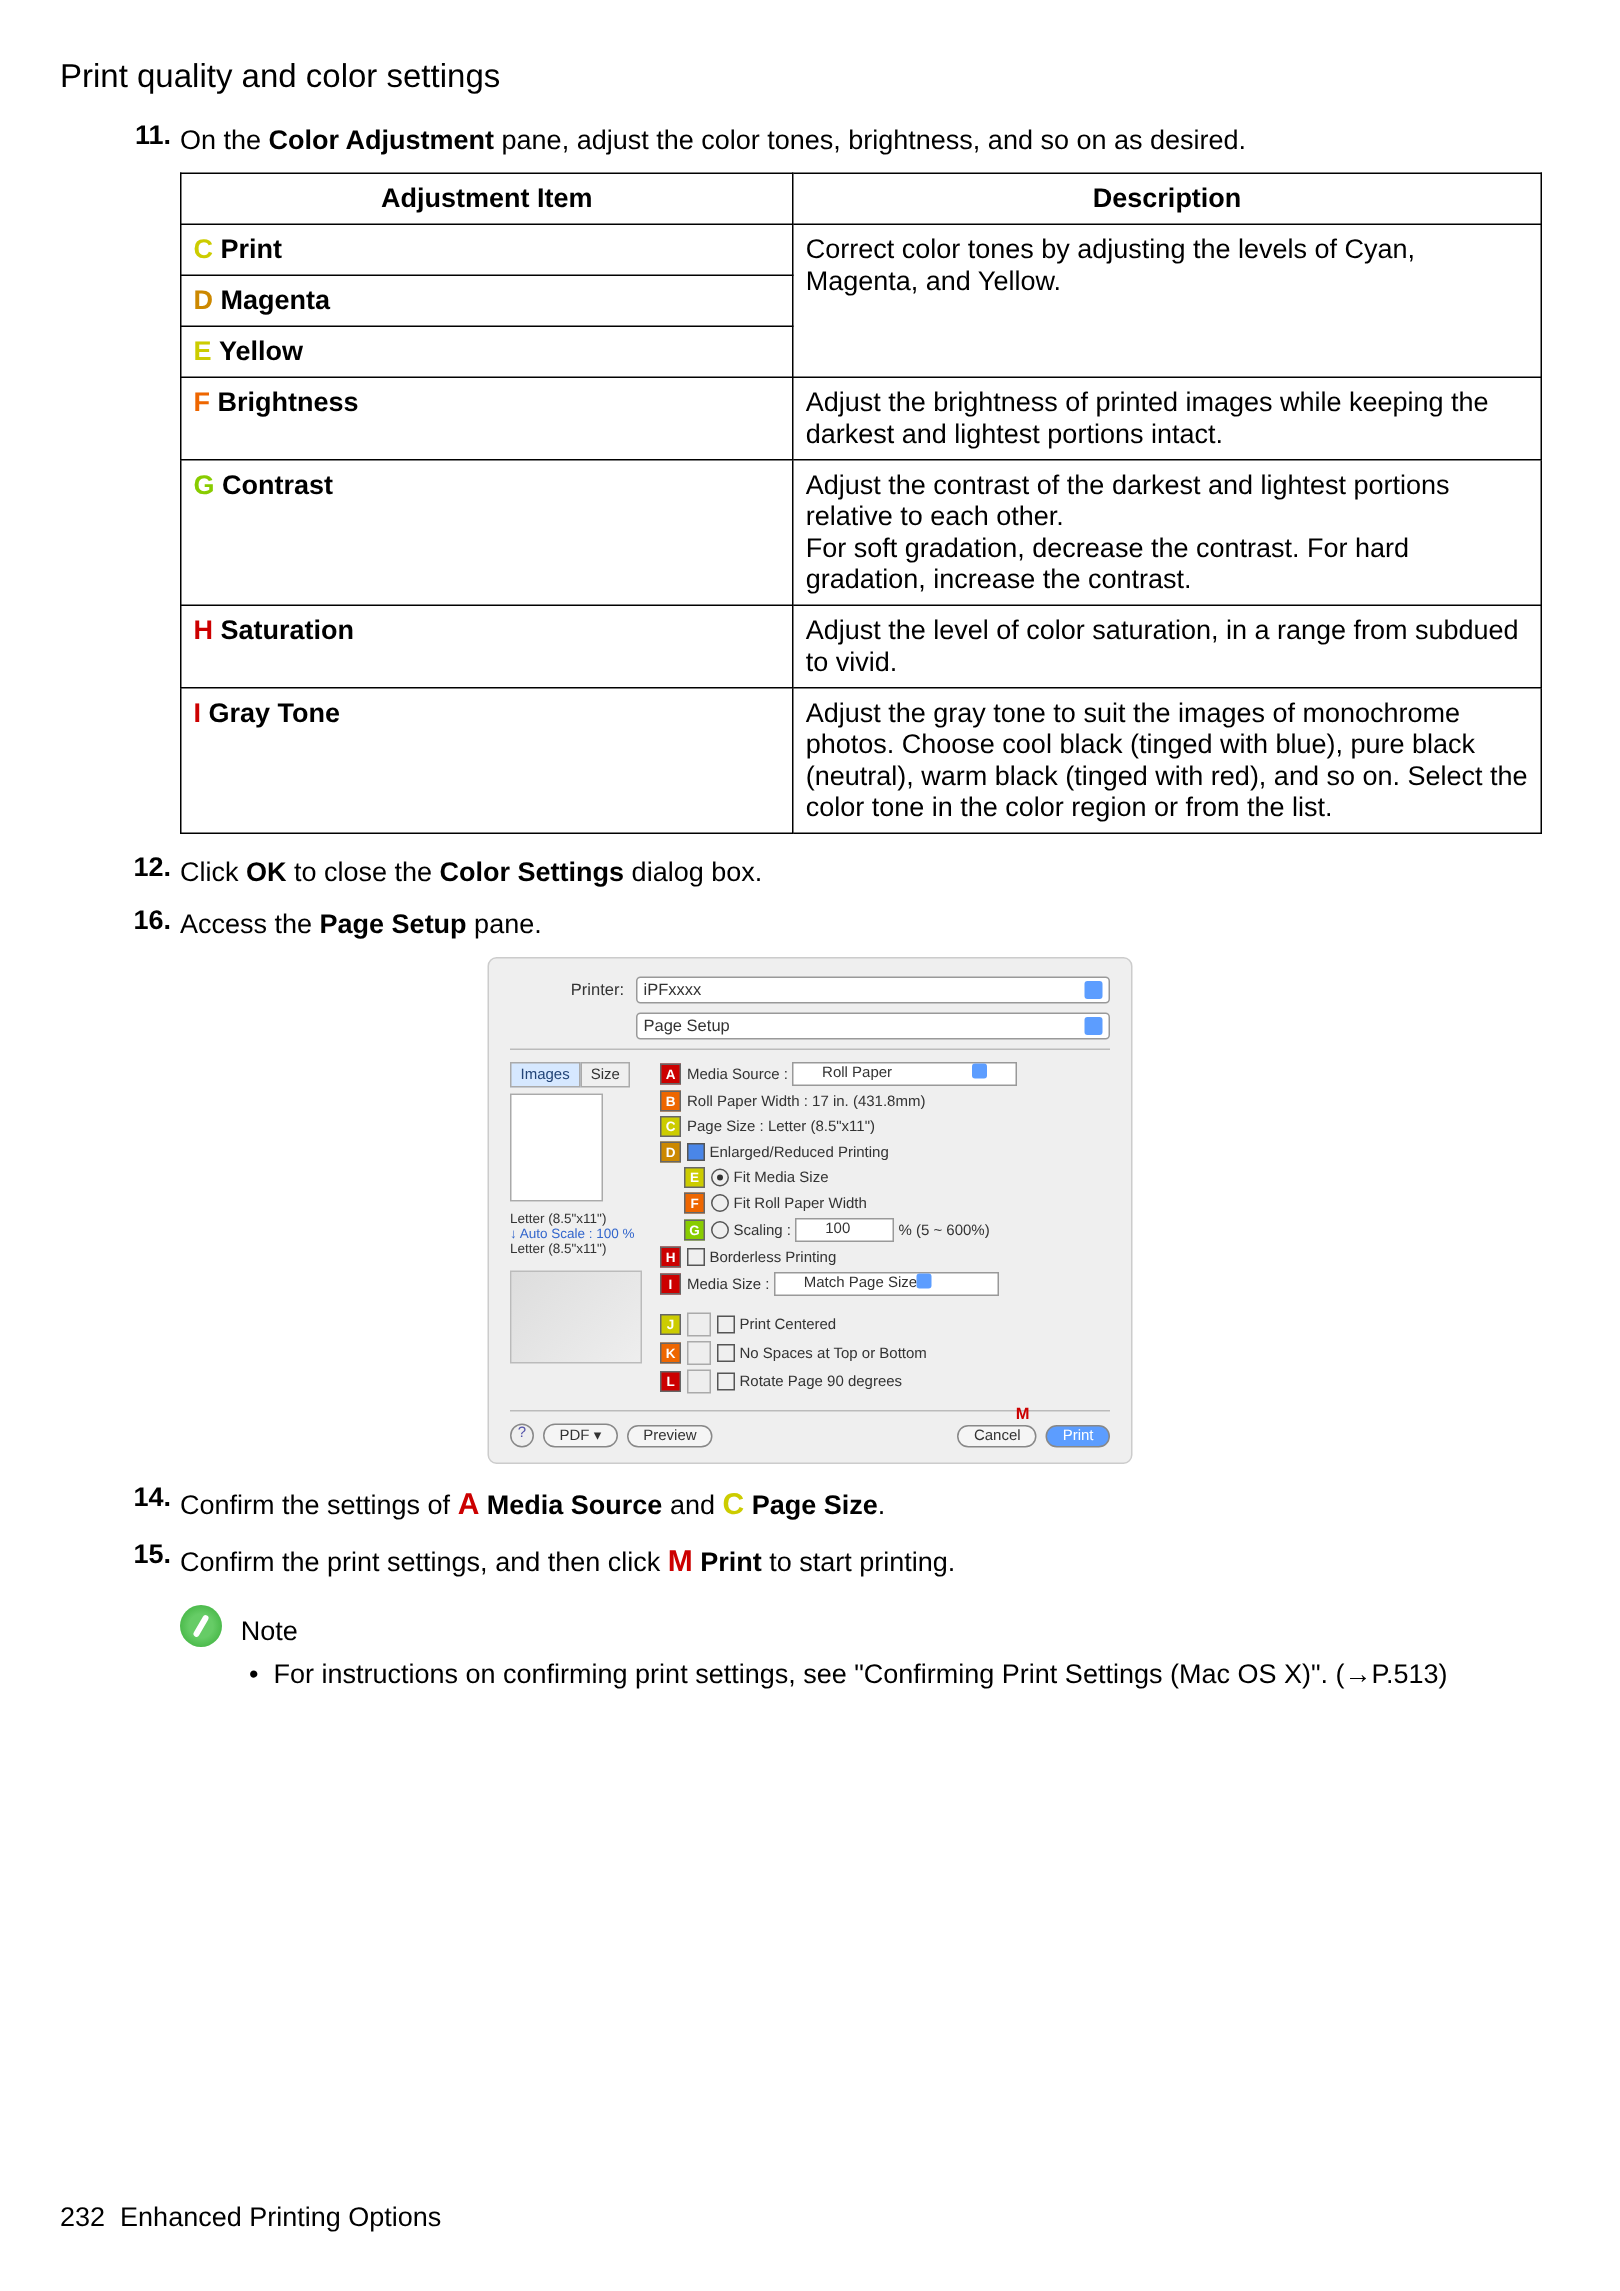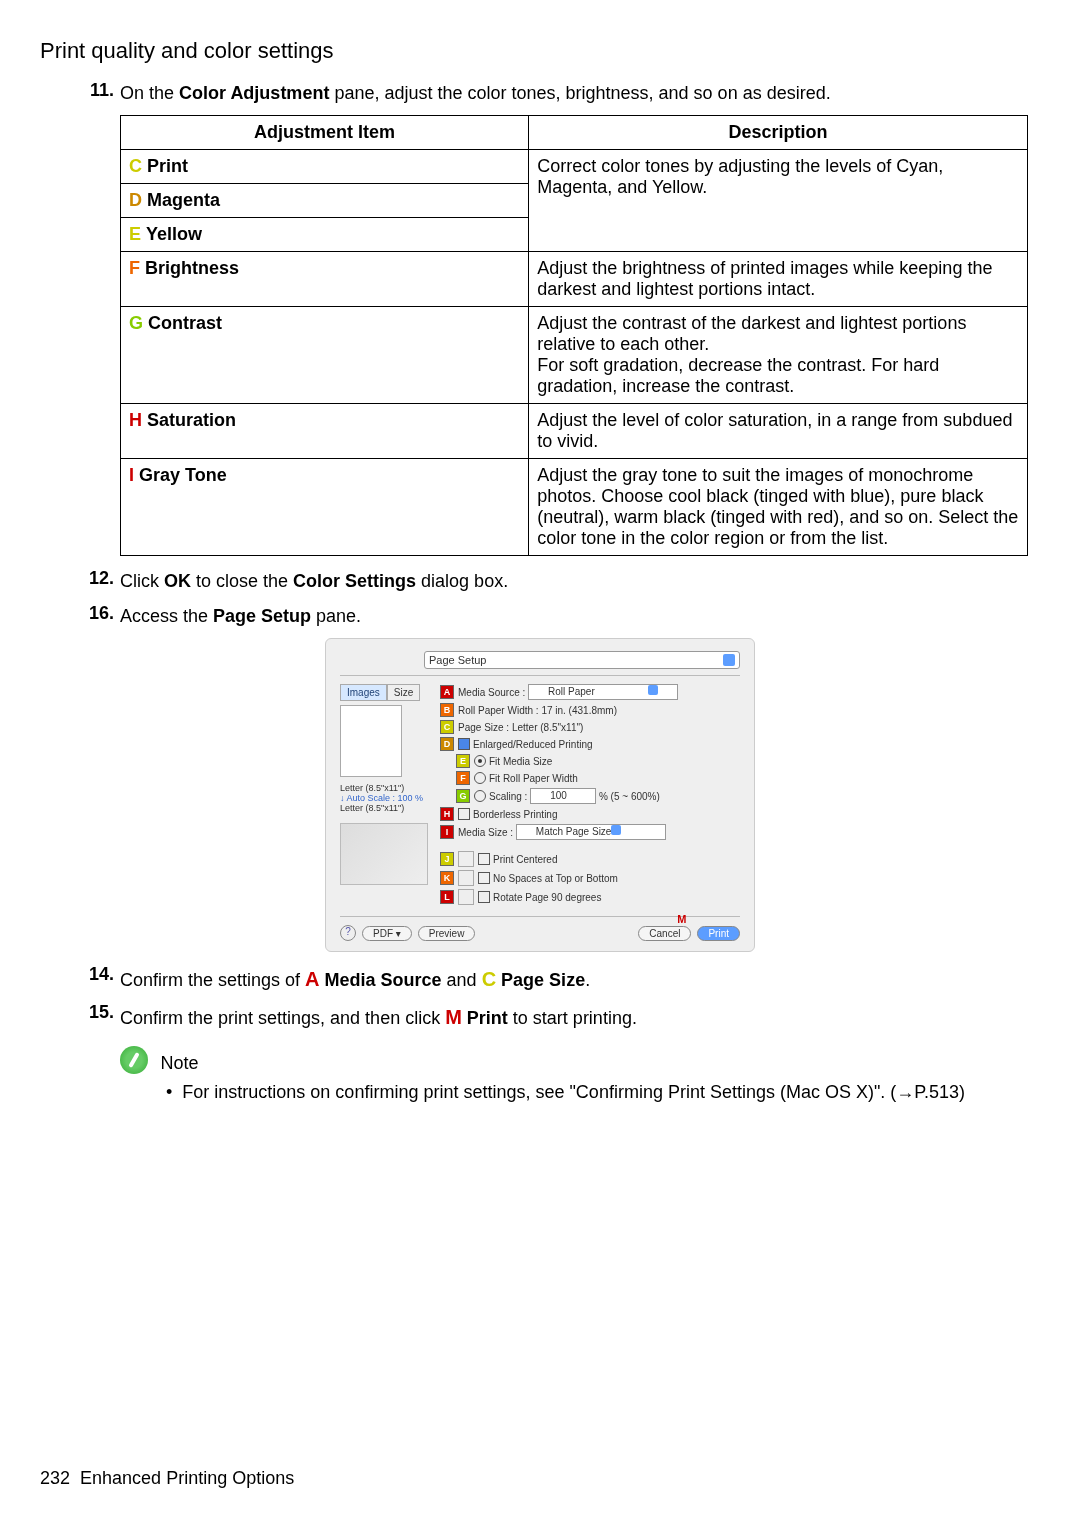--- a/index.html
+++ b/index.html
@@ -130,20 +130,27 @@
     <div class="step-line">
       <span class="step-num">16.</span>
       <span class="step-txt">
         <span>Access the </span><b>Page Setup</b><span> pane.</span>
       </span>
     </div>
   </div>
 
   <div class="ss">
     <div class="ss-row">
+      <span class="ss-lab">Printer:</span>
+      <span class="ss-sel">
+          <span>iPFxxxx</span>
+          <span class="ss-arr"></span>
+        </span>
+    </div>
+    <div class="ss-row">
       <span class="ss-lab"></span>
       <span class="ss-sel">
           <span>Page Setup</span>
           <span class="ss-arr"></span>
         </span>
     </div>
     <div class="ss-body">
       <div class="ss-left">
         <div class="ss-tab">
           <span class="act">Images</span>

